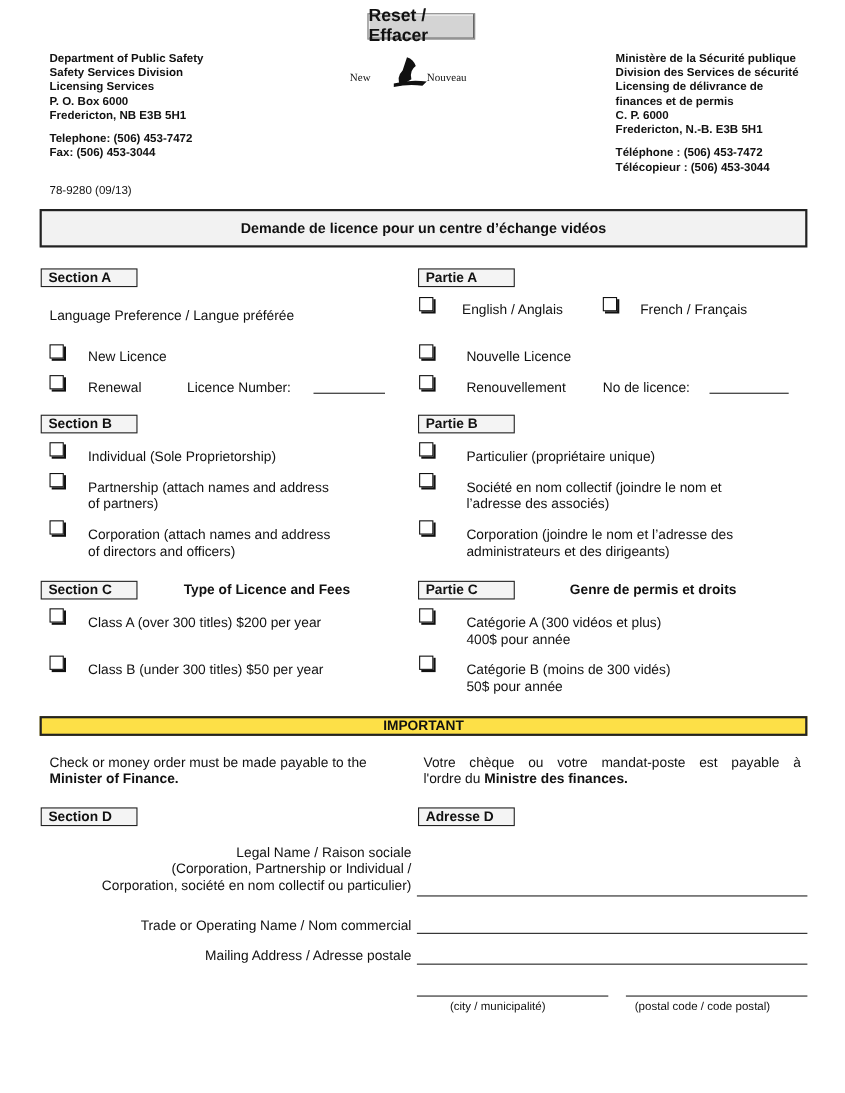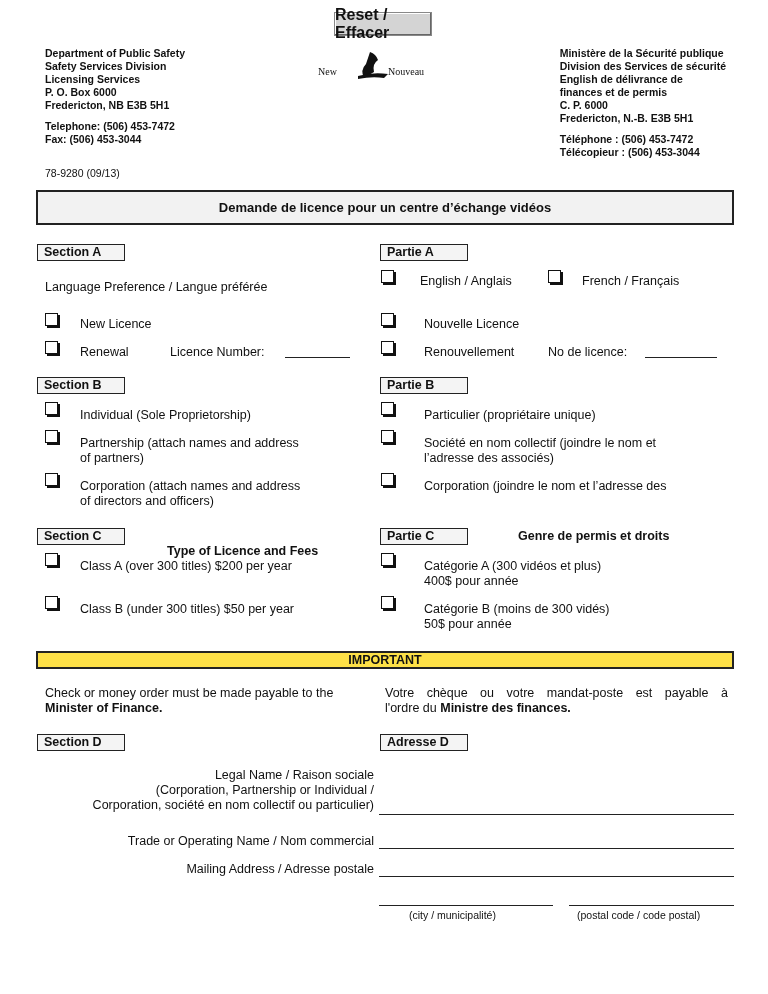--- a/index.html
+++ b/index.html
@@ -43,21 +43,21 @@
     <path d="M58 4 q6 2 8 8 q-6 4 -4 12 l-10 6 q-4 -8 2 -14 q2 -6 4 -12z" fill="#111"></path>
     <path d="M46 28 q14 -4 30 -2 l-4 4 q-12 -2 -26 1z" fill="#111"></path>
   </svg>
   <div class="abs" style="left:6px;top:18px;font-family:'Liberation Serif',serif;font-size:10px;">New</div>
   <div class="abs" style="left:76px;top:18px;font-family:'Liberation Serif',serif;font-size:10px;">Nouveau</div>
 </div>
 
 <div class="abs addr-right small">
   <div>Ministère de la Sécurité publique</div>
   <div>Division des Services de sécurité</div>
-  <div>English de délivrance de</div>
+  <div>Licensing de délivrance de</div>
   <div>finances et de permis</div>
   <div>C. P. 6000</div>
   <div>Fredericton, N.-B. E3B 5H1</div>
   <div style="height:8px"></div>
   <div>Téléphone :  (506) 453-7472</div>
   <div>Télécopieur :  (506) 453-3044</div>
 </div>
 
 <div class="title-box">
   <div class="cell">Demande de licence pour un centre d’échange vidéos</div>
@@ -106,24 +106,25 @@
 </div>
 
 <div class="cb" style="left:45px;top:473px;"></div>
 <div class="abs txt" style="left:80px;top:479px;">
   <div>Corporation (attach names and address</div>
   <div>of directors and officers)</div>
 </div>
 <div class="cb" style="left:381px;top:473px;"></div>
 <div class="abs txt" style="left:424px;top:479px;">
   <div>Corporation (joindre le nom et l’adresse des</div>
+  <div>administrateurs et des dirigeants)</div>
 </div>
 
 <div class="sec-box" style="left:37px;top:528px;">Section C</div>
-<div class="abs txt bold" style="left:167px;top:544px;">Type of Licence and Fees</div>
+<div class="abs txt bold" style="left:167px;top:529px;">Type of Licence and Fees</div>
 <div class="sec-box" style="left:380px;top:528px;">Partie C</div>
 <div class="abs txt bold" style="left:518px;top:529px;">Genre de permis et droits</div>
 
 <div class="cb" style="left:45px;top:553px;"></div>
 <div class="abs txt" style="left:80px;top:559px;">Class A (over 300 titles) $200 per year</div>
 <div class="cb" style="left:381px;top:553px;"></div>
 <div class="abs txt" style="left:424px;top:559px;">
   <div>Catégorie A (300 vidéos et plus)</div>
   <div>400$ pour année</div>
 </div>

